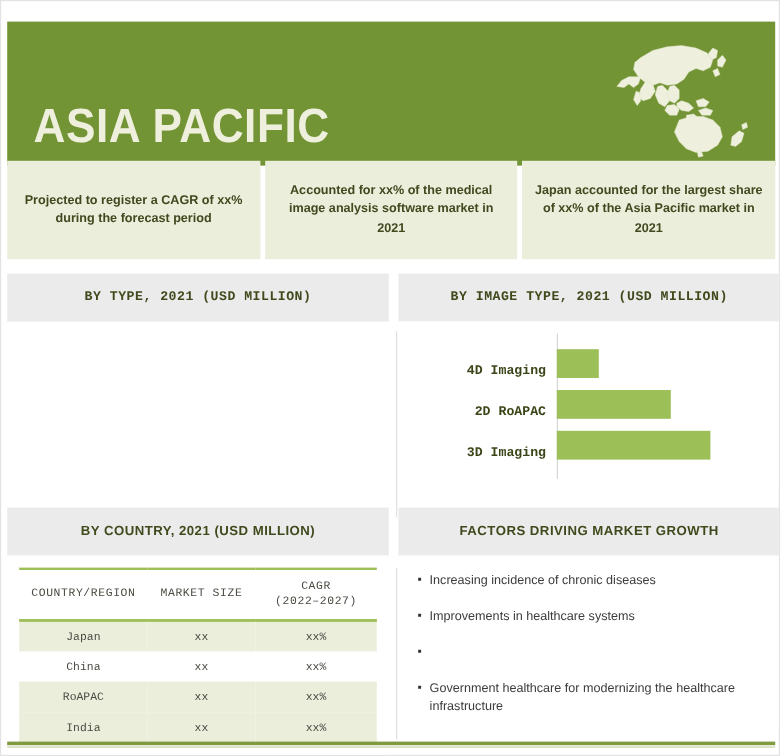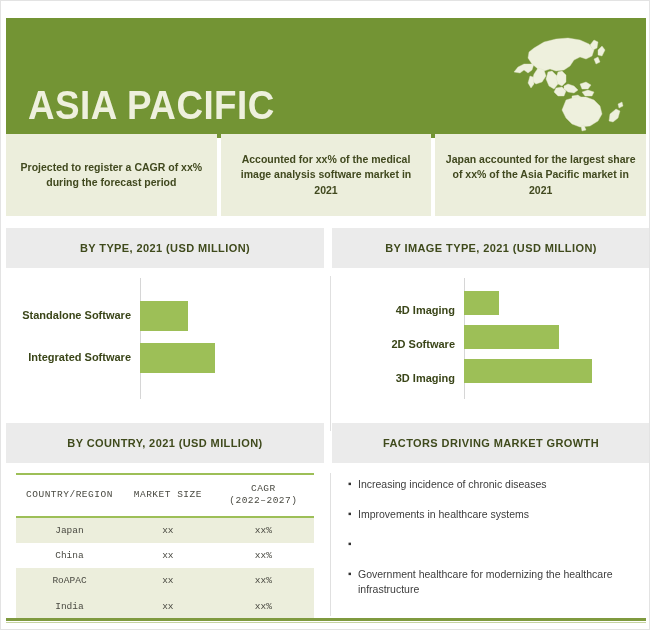--- a/index.html
+++ b/index.html
@@ -102,21 +102,21 @@
     width: 1px;
     height: 143px;
     background: #e0e0e0;
   }
   .panel {
     position: absolute;
     width: 318px;
   }
   .panel-left  { left: 0px; }
   .panel-right { left: 326px; }
-  .panel-r1 { top: 0px; }
+  .panel-r1 { top: 0px; font-family: Liberation Mono, monospace; }
   .panel-r2 { top: 195px; }
 
   .panel-head {
     background: #ebebeb;
     height: 40px;
     display: flex;
     align-items: center;
     justify-content: center;
   }
   .panel-head-text {
@@ -304,51 +304,36 @@
   </div>
 
   <div class="cols">
     <div class="col-divider"></div>
     <div class="col-divider2"></div>
 
     <div class="panel panel-left panel-r1">
       <div class="panel-head">
         <div class="panel-head-text">BY TYPE, 2021 (USD MILLION)</div>
       </div>
-      <div class="panel-body">
-        <div class="chart chart-type">
-          <div class="chart-axis"></div>
-          <div class="chart-rows">
-            <div class="bar-row">
-              <div class="bar-label bar-label-2line">Standalone Software</div>
-              <div class="bar" style="width:48px"></div>
-            </div>
-            <div class="bar-row">
-              <div class="bar-label bar-label-2line">Integrated Software</div>
-              <div class="bar" style="width:75px"></div>
-            </div>
-          </div>
-        </div>
-      </div>
     </div>
 
     <div class="panel panel-right panel-r1">
       <div class="panel-head">
         <div class="panel-head-text">BY IMAGE TYPE, 2021 (USD MILLION)</div>
       </div>
       <div class="panel-body">
         <div class="chart chart-image">
           <div class="chart-axis"></div>
           <div class="chart-rows">
             <div class="bar-row" style="height:24px;margin:5px 0">
               <div class="bar-label">4D Imaging</div>
               <div class="bar" style="width:35px;height:24px"></div>
             </div>
             <div class="bar-row" style="height:24px;margin:5px 0">
-              <div class="bar-label">2D Software</div>
+              <div class="bar-label">2D RoAPAC</div>
               <div class="bar" style="width:95px;height:24px"></div>
             </div>
             <div class="bar-row" style="height:24px;margin:5px 0">
               <div class="bar-label">3D Imaging</div>
               <div class="bar" style="width:128px;height:24px"></div>
             </div>
           </div>
         </div>
       </div>
     </div>

